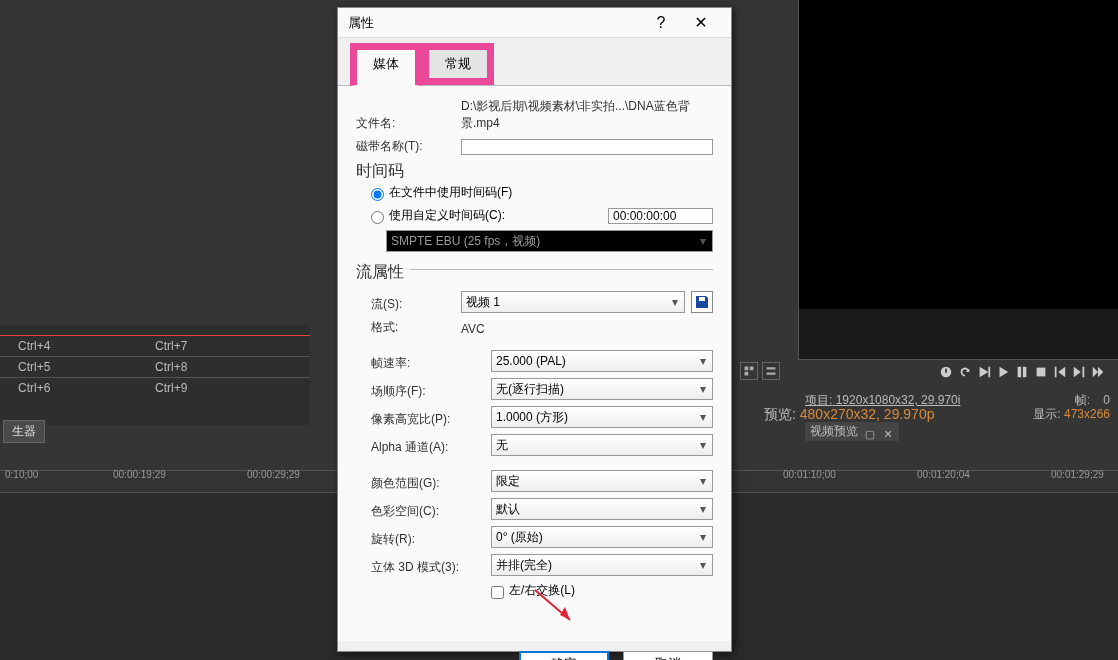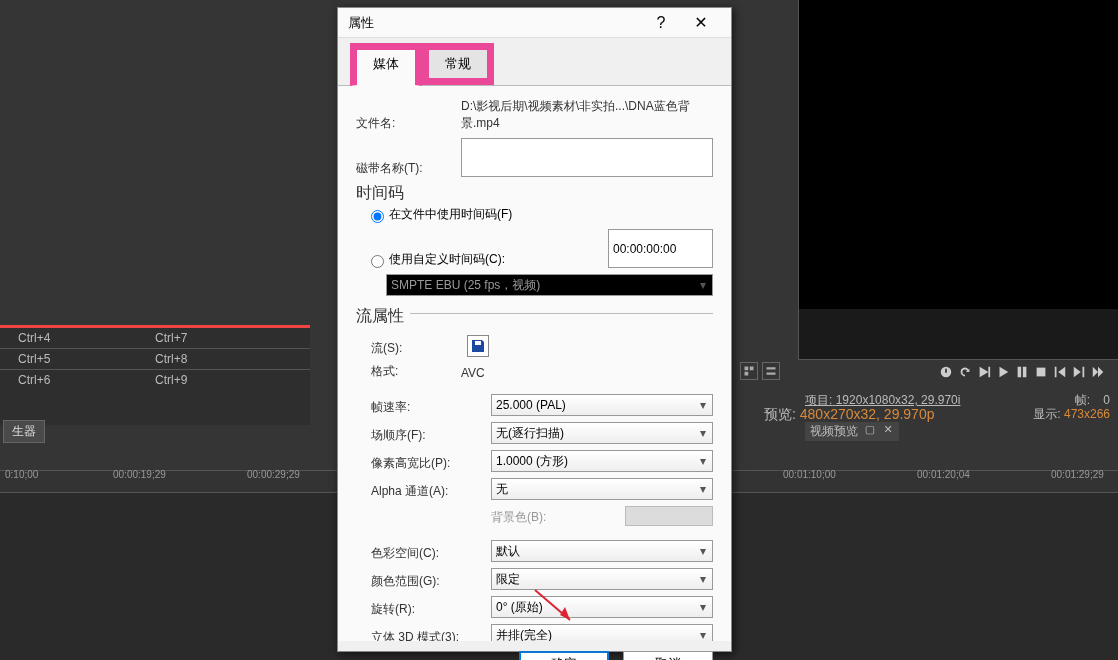--- a/index.html
+++ b/index.html
@@ -4,61 +4,61 @@
   <style>
     * { box-sizing: border-box; margin: 0; padding: 0; }
     body { font-family: "Microsoft YaHei", Arial, sans-serif; background: #2b2b2b; width: 1118px; height: 660px; position: relative; overflow: hidden; color: #ddd; font-size: 12px; }
     
     
     .editor-bg { position: absolute; inset: 0; background: #353535; }
     .preview-area { position: absolute; top: 0; right: 0; width: 320px; height: 360px; background: #1a1a1a; border-left: 1px solid #555; border-bottom: 1px solid #555; }
     .preview-video { position: absolute; top: 0; left: 0; right: 0; bottom: 50px; background: #000; }
     .shortcut-panel { position: absolute; top: 325px; left: 0; width: 310px; height: 100px; background: #2e2e2e; }
     .shortcut-row { display: flex; padding: 3px 18px; font-size: 12px; color: #bbb; border-top: 1px solid #555; }
-    .shortcut-row:first-child { border-top: 3px solid #ef4444; }
+    .shortcut-row:first-child { border-top: 1px solid #ef4444; margin-top: 10px; }
     .shortcut-row span { flex: 1; }
     .gen-label { position: absolute; top: 420px; left: 3px; background: #4a4a4a; color: #ddd; padding: 2px 8px; font-size: 12px; border: 1px solid #666; }
 
     
     .timeline { position: absolute; top: 470px; left: 0; right: 0; height: 190px; background: #2a2a2a; border-top: 1px solid #555; }
     .timeline-ruler { height: 22px; background: #333; border-bottom: 1px solid #555; position: relative; display: flex; align-items: flex-end; }
     .tick { position: absolute; bottom: 12px; font-size: 10px; color: #999; }
 
     
     .transport-bar { position: absolute; top: 360px; right: 12px; height: 24px; display: flex; gap: 3px; align-items: center; }
     .t-btn { width: 16px; height: 16px; color: #ccc; display: flex; align-items: center; justify-content: center; cursor: pointer; }
     .t-btn svg { width: 14px; height: 14px; fill: #ccc; }
     .info-text { position: absolute; top: 392px; left: 805px; font-size: 12px; color: #bbb; text-decoration: underline; }
     .info-text2 { position: absolute; top: 406px; left: 764px; font-size: 14px; color: #bbb; }
     .info-text .orange, .info-text2 .orange { color: #d88a3a; }
     .info-text3 { position: absolute; top: 392px; right: 8px; font-size: 12px; color: #bbb; }
     .info-text4 { position: absolute; top: 406px; right: 8px; font-size: 12px; color: #bbb; }
     .info-text4 .orange { color: #d88a3a; }
-    .video-preview-label { position: absolute; top: 422px; left: 805px; font-size: 12px; color: #bbb; display: flex; gap: 6px; align-items: flex-start; background: #444; padding: 1px 5px; }
+    .video-preview-label { position: absolute; top: 422px; left: 805px; font-size: 12px; color: #bbb; display: flex; gap: 6px; align-items: flex-end; background: #444; padding: 1px 5px; }
     .panel-ctrl { width: 12px; height: 12px; display: inline-flex; align-items: center; justify-content: center; cursor: pointer; font-size: 11px; color: #bbb; }
     .toolbar-icons { position: absolute; top: 362px; left: 740px; display: flex; gap: 4px; }
     .tb-icon { width: 18px; height: 18px; border: 1px solid #666; display: flex; align-items: center; justify-content: center; cursor: pointer; }
     .tb-icon svg { width: 12px; height: 12px; fill: #aaa; }
 
     
     .dialog { position: absolute; top: 7px; left: 337px; width: 395px; height: 645px; background: #f0f0f0; border: 1px solid #888; box-shadow: 2px 2px 8px rgba(0,0,0,0.6); color: #000; }
     .dialog-title { height: 30px; background: #fafafa; display: flex; align-items: center; padding: 0 10px; border-bottom: 1px solid #ddd; }
     .dialog-title span { flex: 1; font-size: 13px; }
     .dlg-btn { width: 40px; height: 28px; display: flex; align-items: center; justify-content: center; cursor: pointer; font-size: 16px; }
 
     .tabs { display: flex; padding: 5px 12px 0 12px; border-bottom: 1px solid #bbb; background: #f0f0f0; }
     .tab { padding: 5px 16px; font-size: 13px; border: 7px solid #ec4899; background: #e4e4e4; cursor: pointer; margin-right: 0; }
     .tab.active { background: #fafafa; border-bottom: 1px solid #fafafa; margin-bottom: -1px; }
 
     .dlg-body { padding: 12px 18px; background: #fafafa; height: 555px; overflow-y: auto; }
     .row { display: flex; align-items: flex-end; margin-bottom: 6px; font-size: 12px; }
     .row-label { width: 105px; color: #333; }
     .row-label.indent { padding-left: 15px; }
     .row-value { flex: 1; color: #333; }
-    .txt-input { flex: 1; height: 39px; border: 1px solid #999; background: #fff; padding: 0 4px; font-size: 12px; }
+    .txt-input { flex: 1; height: 16px; border: 1px solid #999; background: #fff; padding: 0 4px; font-size: 12px; }
     .txt-input.short { flex: none; width: 105px; }
     .select { flex: 1; height: 22px; border: 1px solid #999; background: linear-gradient(#fff,#eee); padding: 0 4px; font-size: 12px; display: flex; align-items: center; position: relative; cursor: pointer; }
     .select.disabled { background: #000000; color: #999; }
     .select::after { content: "▾"; position: absolute; right: 6px; color: #555; }
     .section-title { font-size: 16px; color: #333; margin: 4px 0 2px 0; }
     .hr { border: none; border-top: 1px solid #bbb; margin: 2px 0 6px 0; flex: 1; }
     .radio { margin-right: 5px; }
     .chk { margin-right: 5px; }
     .save-icon { width: 22px; height: 22px; margin-left: 6px; border: 1px solid #888; background: #fff; display: flex; align-items: center; justify-content: center; cursor: pointer; }
     .save-icon svg { width: 16px; height: 16px; fill: #1a4aa0; }
@@ -228,20 +228,23 @@
           <span>SMPTE EBU (25 fps，视频)</span>
         </div>
     </div>
 
     <div class="underline-row">
       <div class="section-title">流属性</div>
       <hr class="hr">
     </div>
     <div class="row">
       <div class="row-label indent">流(S):</div>
+      <div class="select" style="flex:1">
+          <span>视频 1</span>
+        </div>
       <div class="save-icon">
           <svg viewBox="0 0 16 16">
             <path d="M2 2h10l2 2v10H2V2zm3 1v4h6V3H5zm-1 7h8v3H4v-3z"></path>
           </svg>
         </div>
     </div>
     <div class="row">
       <div class="row-label indent">格式:</div>
       <div class="row-value">AVC</div>
     </div>
@@ -269,42 +272,35 @@
           <span>1.0000 (方形)</span>
         </div>
     </div>
     <div class="row">
       <div class="row-label indent">Alpha 通道(A):</div>
       <div style="width:30px"></div>
       <div class="select">
           <span>无</span>
         </div>
     </div>
-    <div class="row">
-      <div class="row-label indent"></div>
-      <div style="width:30px"></div>
-      <span class="dis-label">背景色(B):</span>
-      <div style="flex:1"></div>
-      <div class="color-swatch"></div>
-    </div>
 
     <div style="height:8px"></div>
 
     <div class="row">
+      <div class="row-label indent">颜色范围(G):</div>
+      <div style="width:30px"></div>
+      <div class="select">
+          <span>限定</span>
+        </div>
+    </div>
+    <div class="row">
       <div class="row-label indent">色彩空间(C):</div>
       <div style="width:30px"></div>
       <div class="select">
           <span>默认</span>
-        </div>
-    </div>
-    <div class="row">
-      <div class="row-label indent">颜色范围(G):</div>
-      <div style="width:30px"></div>
-      <div class="select">
-          <span>限定</span>
         </div>
     </div>
     <div class="row">
       <div class="row-label indent">旋转(R):</div>
       <div style="width:30px"></div>
       <div class="select">
           <span>0° (原始)</span>
         </div>
     </div>
     <div class="row">

